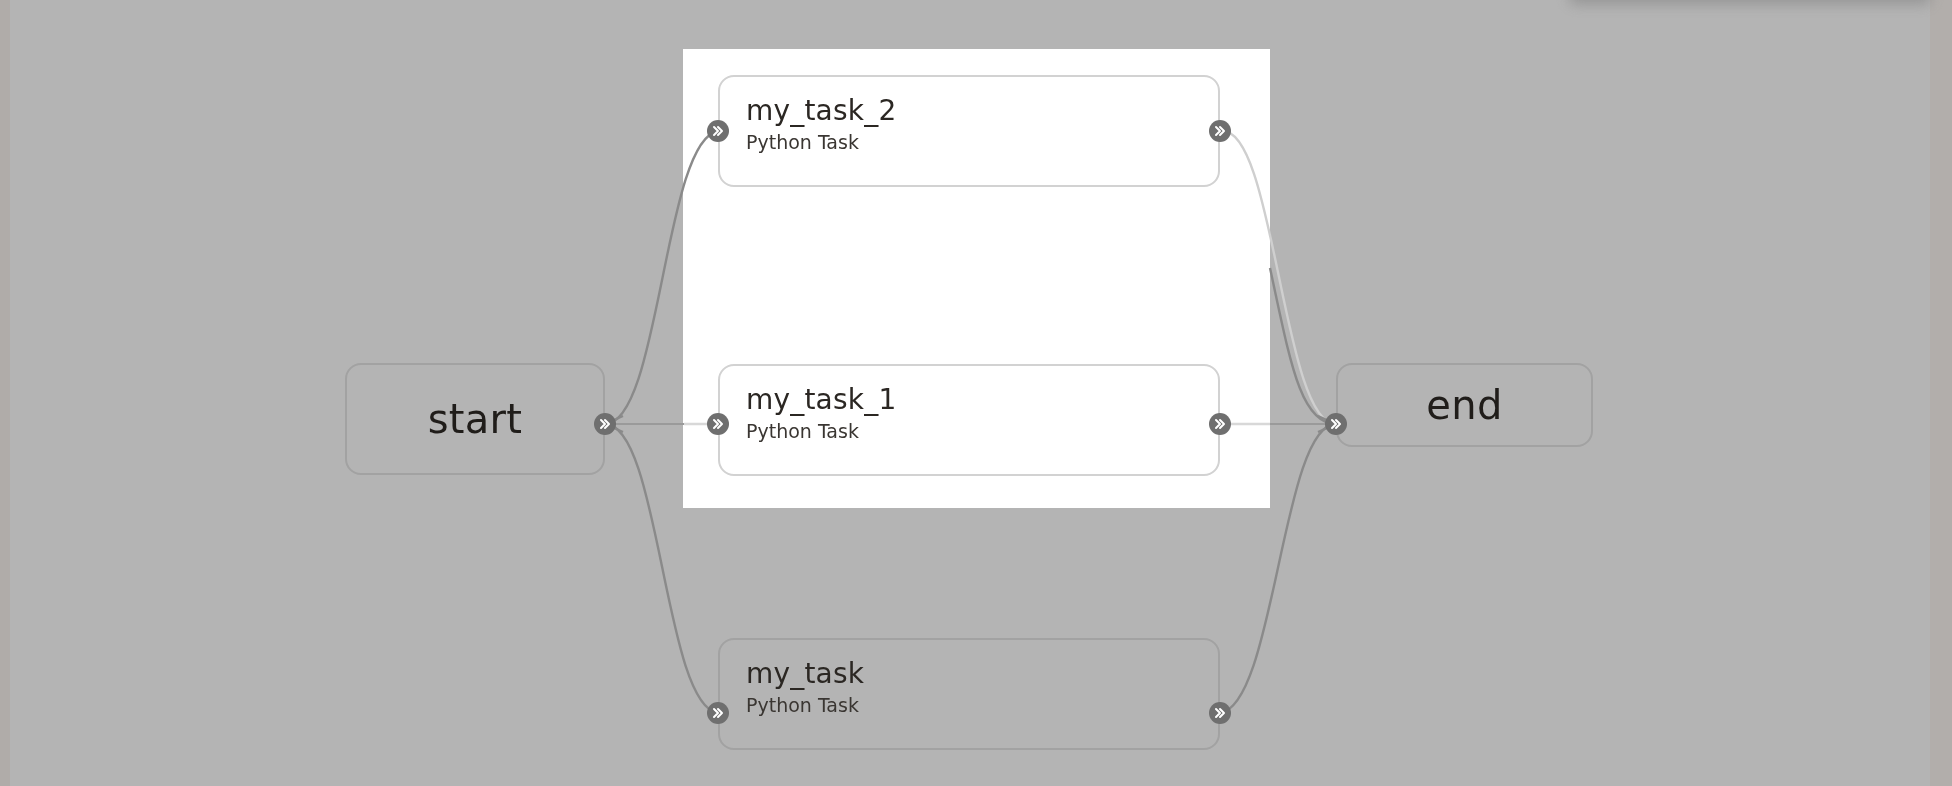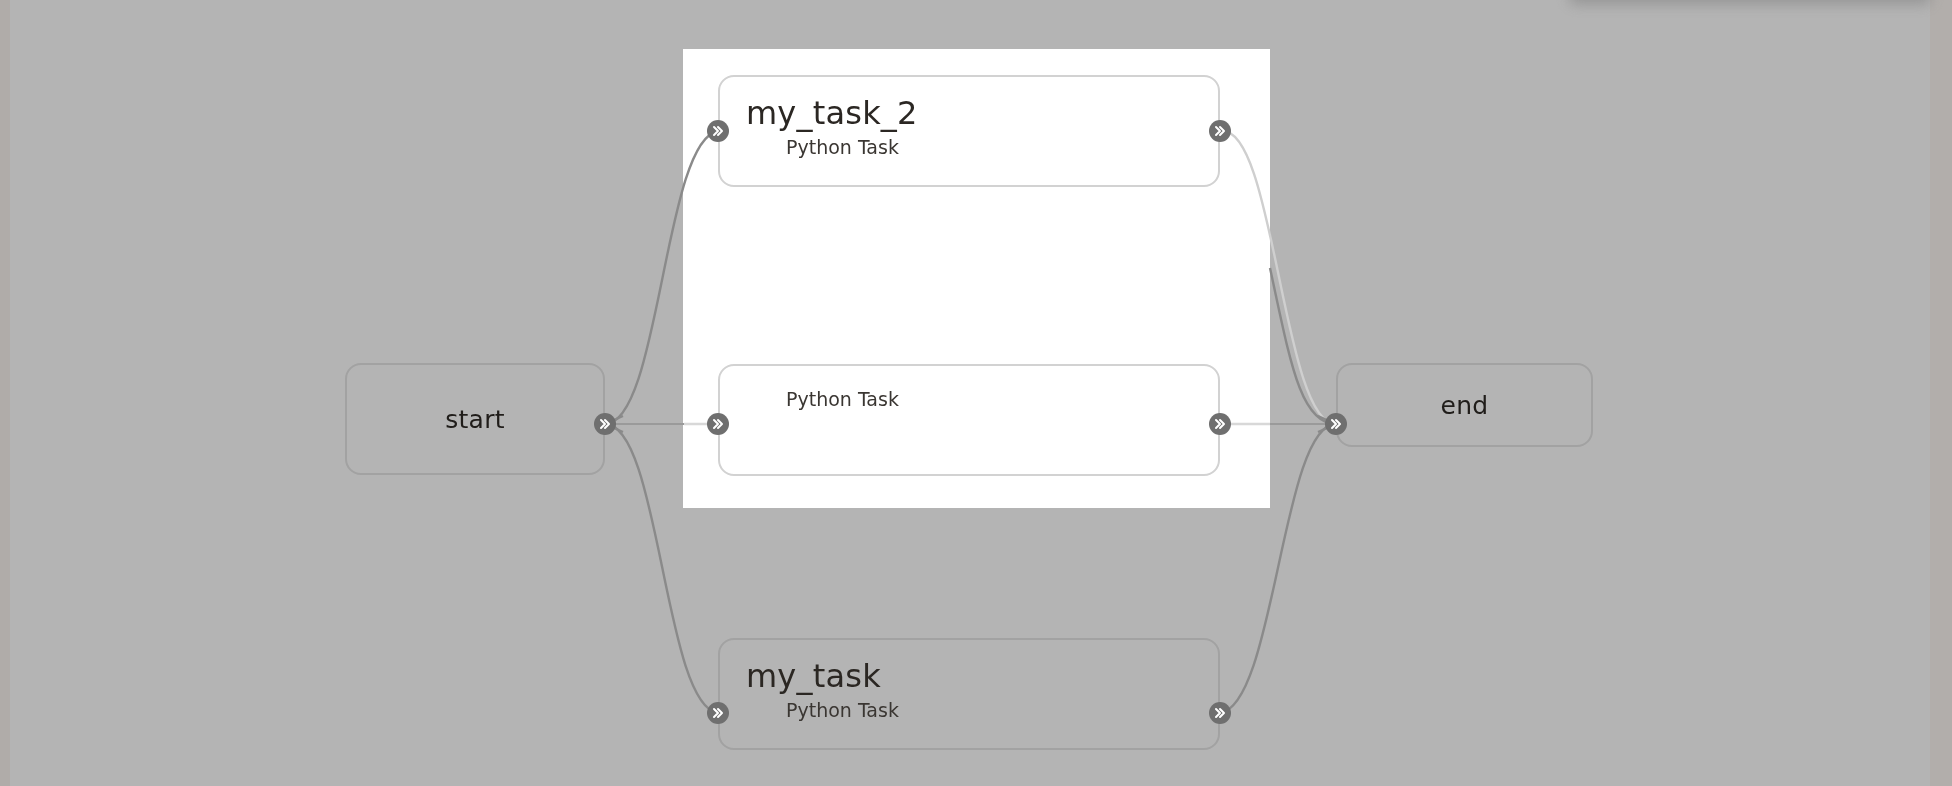--- a/index.html
+++ b/index.html
@@ -96,36 +96,35 @@
     padding: 18px 26px 0 26px;
   }
   .node.on-white {
     border-color: #d2d2d2;
   }
   .node.off-white {
     border-color: #a2a2a2;
   }
 
   .node-title {
-    font-size: 32px;
+    font-size: 28px;
     color: #2b2723;
     line-height: 1.15;
     letter-spacing: .2px;
     white-space: nowrap;
   }
   .node-subtitle {
     font-size: 19px;
     color: #3a3632;
     line-height: 1.3;
     margin-top: 3px;
     white-space: nowrap;
-    margin-left: 40px;
   }
   .terminal-label {
-    font-size: 25px;
+    font-size: 40px;
     color: #201d1a;
     letter-spacing: .3px;
   }
 
   
   .handle {
     position: absolute;
     width: 22px;
     height: 22px;
     margin-left: -11px;
@@ -194,20 +193,21 @@
       </svg>
     </div>
     <div class="handle" style="left:1220px; top:131px;">
       <svg width="12" height="12" viewBox="0 0 12 12">
         <path d="M2 2 L6 6 L2 10" fill="none" stroke="#ffffff" stroke-width="2" stroke-linecap="round" stroke-linejoin="round"></path>
         <path d="M6 2 L10 6 L6 10" fill="none" stroke="#ffffff" stroke-width="2" stroke-linecap="round" stroke-linejoin="round"></path>
       </svg>
     </div>
 
     <div class="node task on-white" style="left:718px; top:364px; width:502px; height:112px;">
+      <div class="node-title">my_task_1</div>
       <div class="node-subtitle">Python Task</div>
     </div>
     <div class="handle" style="left:718px; top:424px;">
       <svg width="12" height="12" viewBox="0 0 12 12">
         <path d="M2 2 L6 6 L2 10" fill="none" stroke="#ffffff" stroke-width="2" stroke-linecap="round" stroke-linejoin="round"></path>
         <path d="M6 2 L10 6 L6 10" fill="none" stroke="#ffffff" stroke-width="2" stroke-linecap="round" stroke-linejoin="round"></path>
       </svg>
     </div>
     <div class="handle" style="left:1220px; top:424px;">
       <svg width="12" height="12" viewBox="0 0 12 12">

